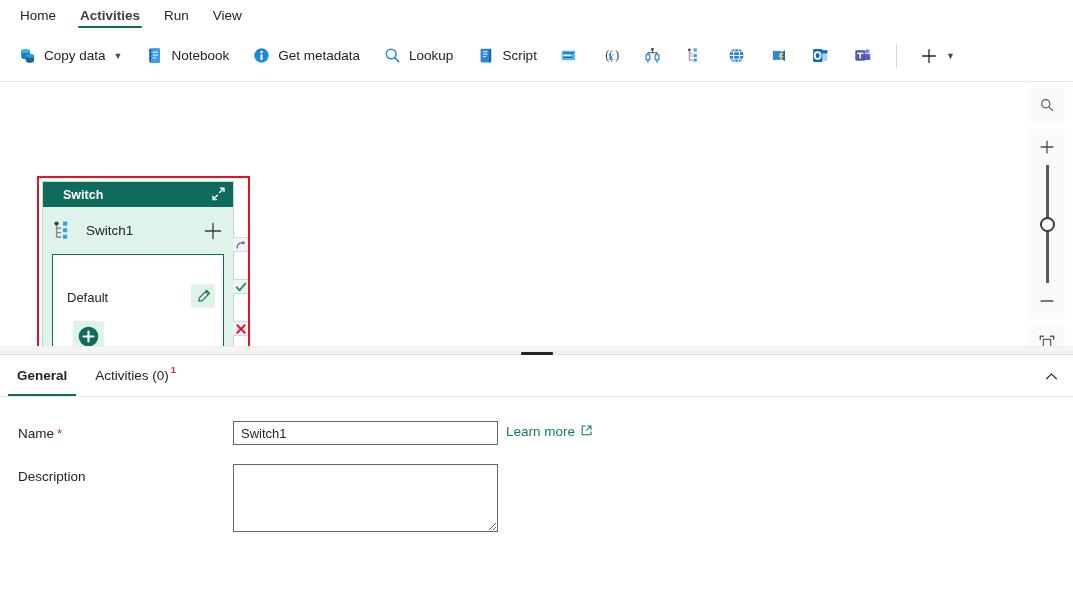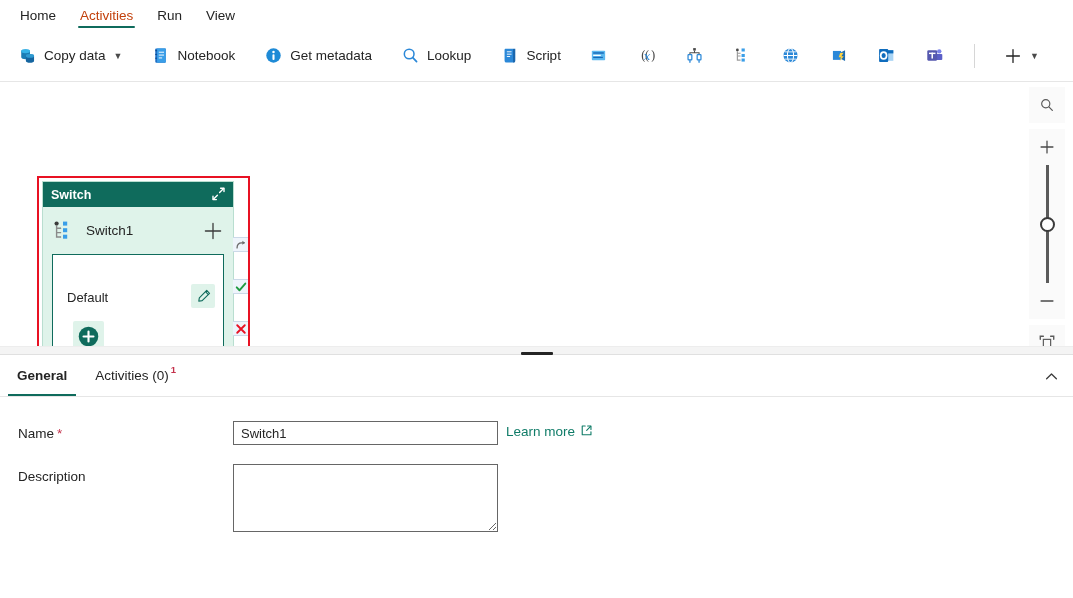--- a/index.html
+++ b/index.html
@@ -27,39 +27,39 @@
     position: relative;
   }
   .menu-item {
     display: flex; align-items: center;
     padding: 0 12px;
     font-size: 13.5px;
     color: #242424;
     cursor: pointer;
     position: relative;
   }
-  .menu-item.active { font-weight: 400; color: #c2410c; }
+  .menu-item.active { font-weight: 700; color: #404040; }
   .menu-item.active::after {
     content: "";
     position: absolute;
     left: 10px; right: 10px; bottom: 2px;
     height: 2.5px;
     background: #0f6b5c;
     border-radius: 2px;
   }
 
   
   .toolbar-wrap {
     height: 52px;
     background: #ffffff;
     border-bottom: 1px solid #e6e6e6;
     display: flex;
     align-items: center;
     padding: 0 10px;
-    gap: 14px;
+    gap: 8px;
     position: relative;
   }
   .tb-btn {
     display: flex; align-items: center;
     gap: 7px;
     height: 32px;
     padding: 0 7px;
     border-radius: 4px;
     cursor: pointer;
     color: #242424;
@@ -100,21 +100,21 @@
     left: 42px; top: 99px;
     width: 192px;
     background: #dff3ea;
     border: 1px solid #b9ded0;
     z-index: 20;
   }
   .node-header {
     height: 25px;
     background: #0f6b5c;
     display: flex; align-items: center;
-    padding: 0 8px;
+    padding: 0 20px;
     color: #ffffff;
     font-size: 12.5px;
     font-weight: 600;
     position: relative;
     cursor: move;
   }
   .node-header .collapse-ico {
     position: absolute; right: 6px; top: 3px;
     width: 18px; height: 18px;
     cursor: pointer;

